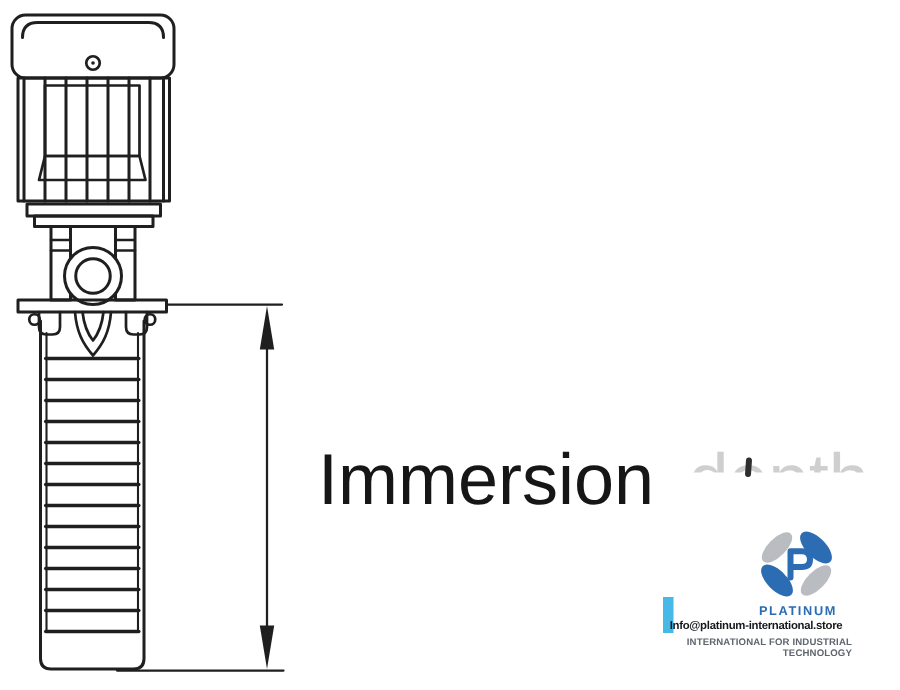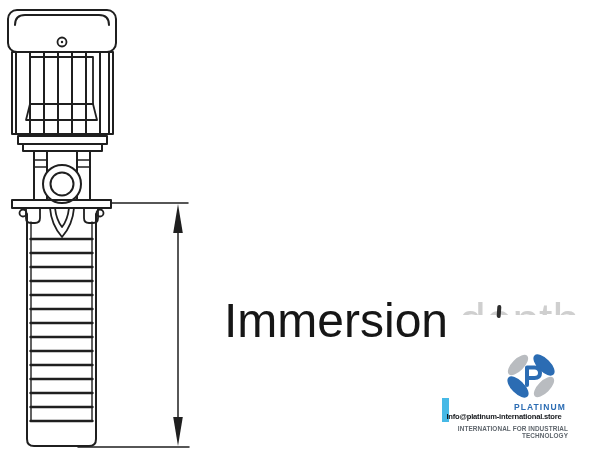--- a/index.html
+++ b/index.html
@@ -3,34 +3,34 @@
 <meta charset="utf-8">
 <style>
   html,body{margin:0;padding:0;}
   body{
     width:600px;height:460px;background:#ffffff;position:relative;overflow:hidden;
     font-family:"Liberation Sans",sans-serif;
   }
   .stage{position:absolute;left:0;top:0;width:600px;height:460px;}
   .dim-label{
     position:absolute;left:212px;top:296px;font-size:48px;color:#161616;
-    white-space:nowrap;line-height:1.05;margin-left:12px;
+    white-space:nowrap;line-height:1.05;
   }
   .dim-label-faded{
     position:absolute;left:459px;top:296px;height:19px;overflow:hidden;
     font-size:48px;color:#cfcfcf;white-space:nowrap;line-height:1.05;
   }
   .artifact{
     position:absolute;left:497px;top:305px;width:4px;height:13px;
     background:#2e2e2e;border-radius:2px;transform:rotate(4deg);
   }
   .accent-bar{position:absolute;left:442px;top:398px;width:7px;height:24px;background:#47b9e6;}
   .logo-mark{position:absolute;left:498px;top:352px;width:66px;height:48px;}
   .brand{
-    position:absolute;left:498px;top:402px;width:68px;text-align:right;
+    position:absolute;left:498px;top:402px;width:68px;text-align:center;
     font-size:8.5px;font-weight:bold;letter-spacing:1.1px;color:#2b6cb3;
   }
   .email{
     position:absolute;left:440px;top:412px;width:128px;text-align:center;
     font-size:7.6px;font-weight:bold;letter-spacing:-0.2px;color:#15181c;
   }
   .tagline{
     position:absolute;left:430px;top:424.5px;width:138px;text-align:right;
     font-size:6.4px;font-weight:bold;letter-spacing:0.1px;color:#5f666d;
   }

